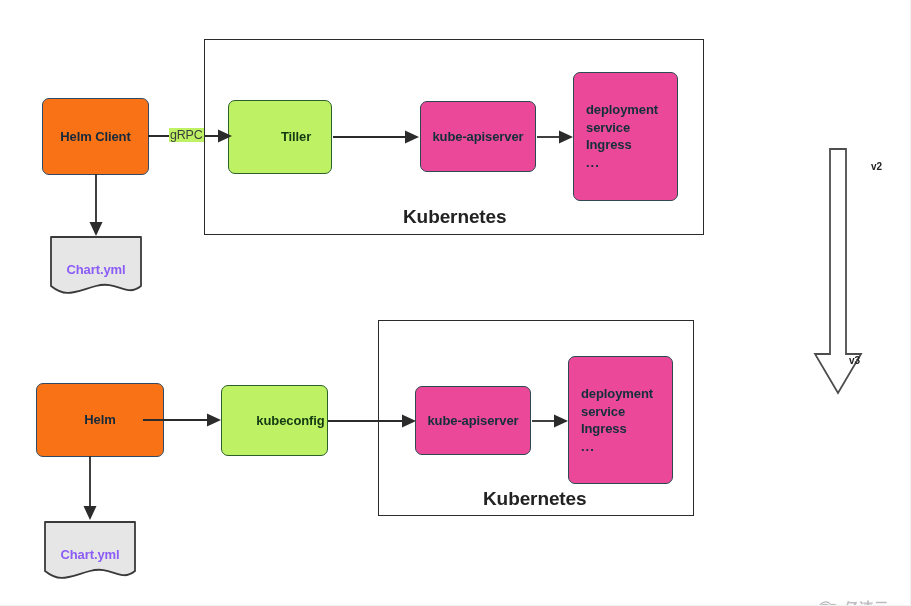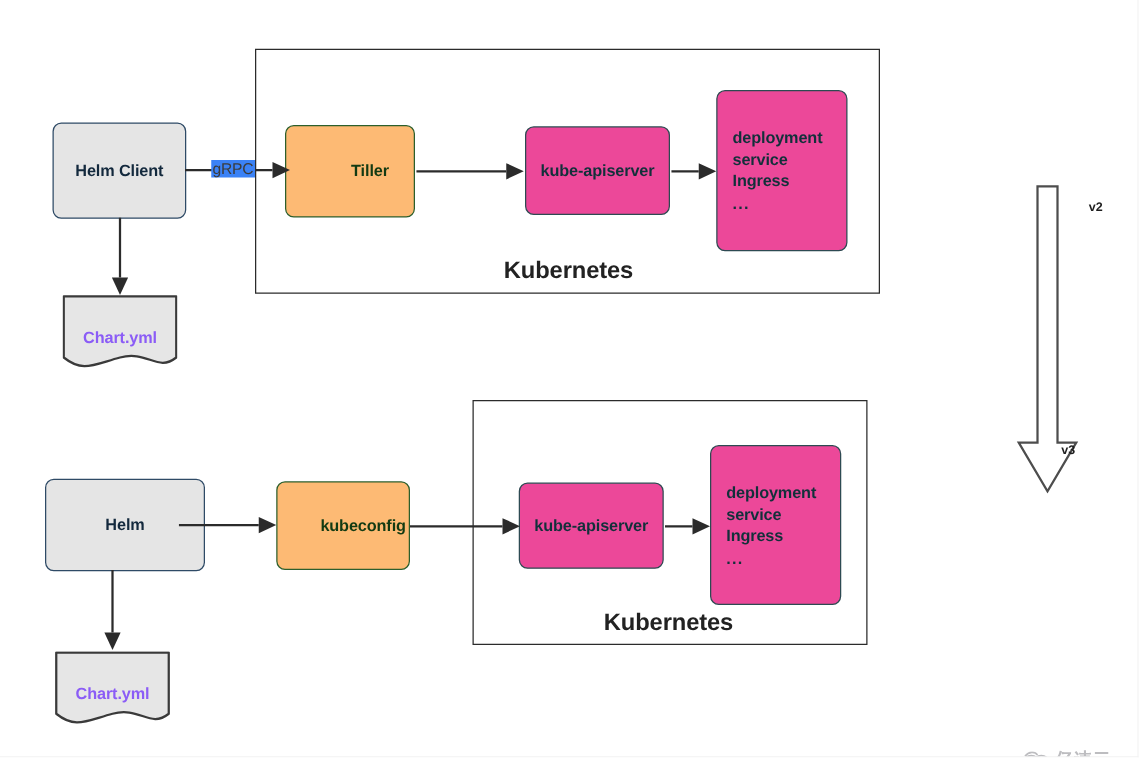--- a/index.html
+++ b/index.html
@@ -28,22 +28,22 @@
     justify-content: center;
     text-align: center;
     font-size: 13px;
     font-weight: bold;
     letter-spacing: -0.1px;
     line-height: 1.35;
     border-radius: 7px;
     border-width: 1.6px;
     border-style: solid;
   }
-  .node.blue   { background: #e5e5e5; border-color: #2e4a66; color: #13293d; text-align: center; }
-  .node.green  { background: #fdba74; border-color: #2c5f2c; color: #123a12; padding-left: 32px; }
+  .node.blue   { background: #f97316; border-color: #2e4a66; color: #13293d; text-align: center; }
+  .node.green  { background: #bef264; border-color: #2c5f2c; color: #123a12; padding-left: 32px; }
   .node.cyan   { background: #ec4899; border-color: #2d4a52; color: #12303a; }
 
   .node.multiline {
     align-items: flex-start;
     justify-content: flex-start;
     text-align: left;
     padding: 28px 0 0 12px;
   }
   .node.multiline .line { display: block; }
   .node.multiline .line.dots { letter-spacing: 1px; }
@@ -79,21 +79,21 @@
     color: #8b5cf6;
     letter-spacing: -0.1px;
   }
 
   
   .conn { position: absolute; }
   .conn-label {
     position: absolute;
     font-size: 12.5px;
     color: #3b3b3b;
-    background: #3b82f6;
+    background: #bef264;
     padding: 0 1px;
     white-space: nowrap;
     letter-spacing: -0.2px;
   }
 
   
   .version-arrow { position: absolute; }
   .version-label {
     position: absolute;
     font-size: 10px;

